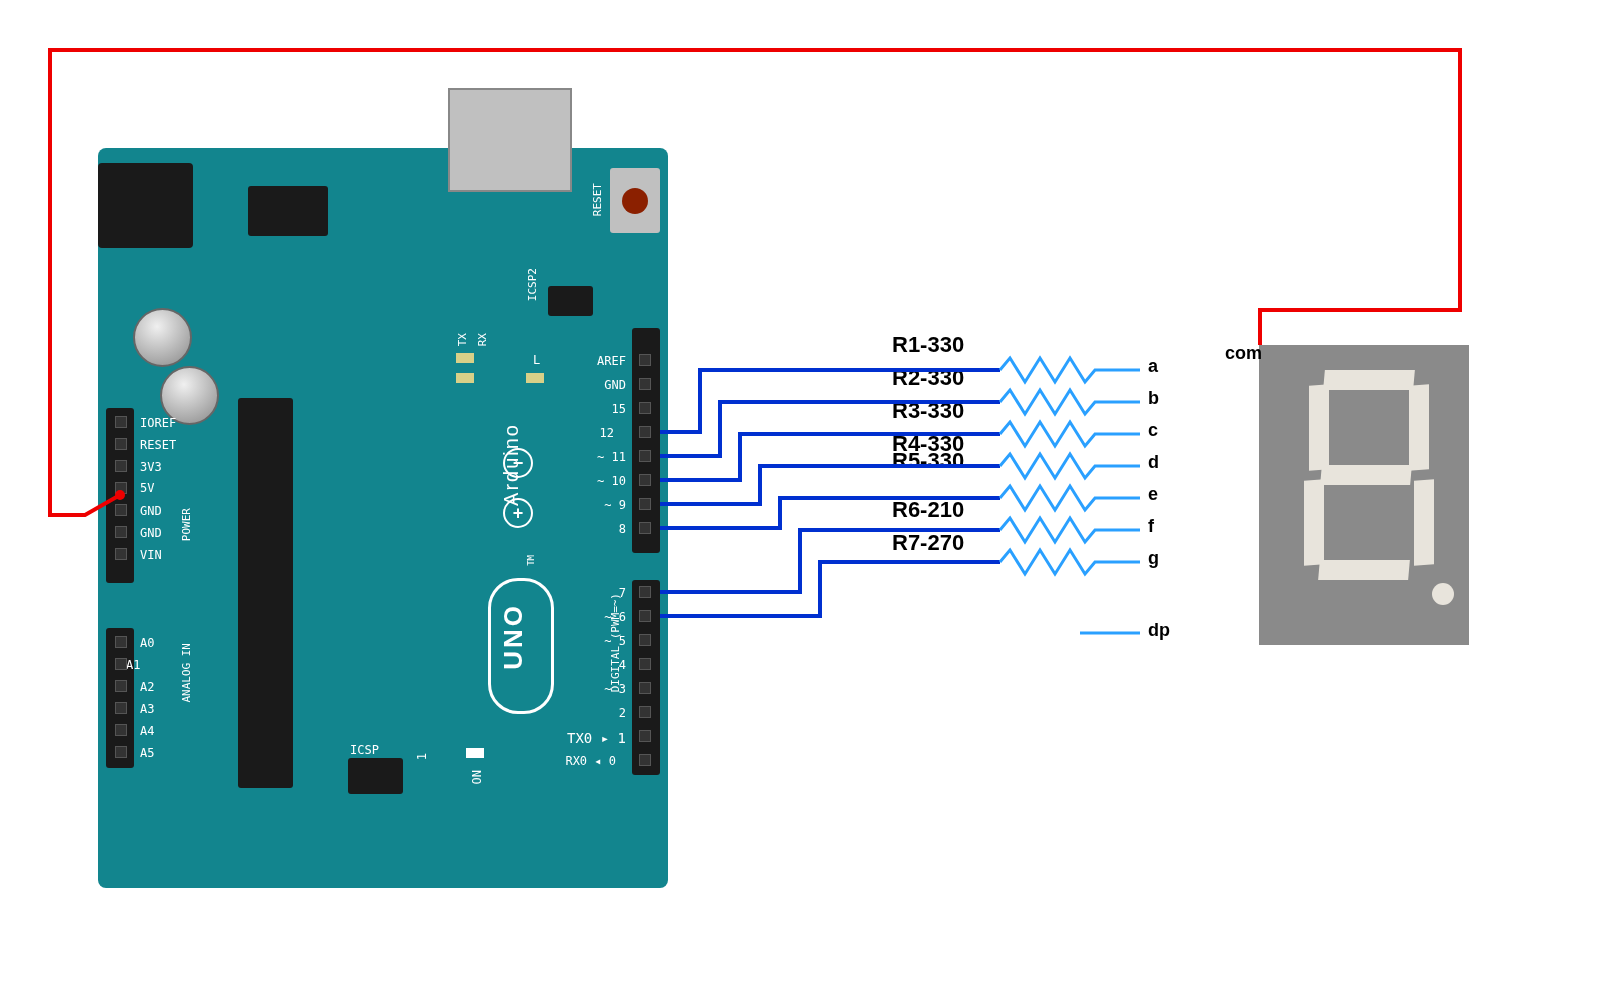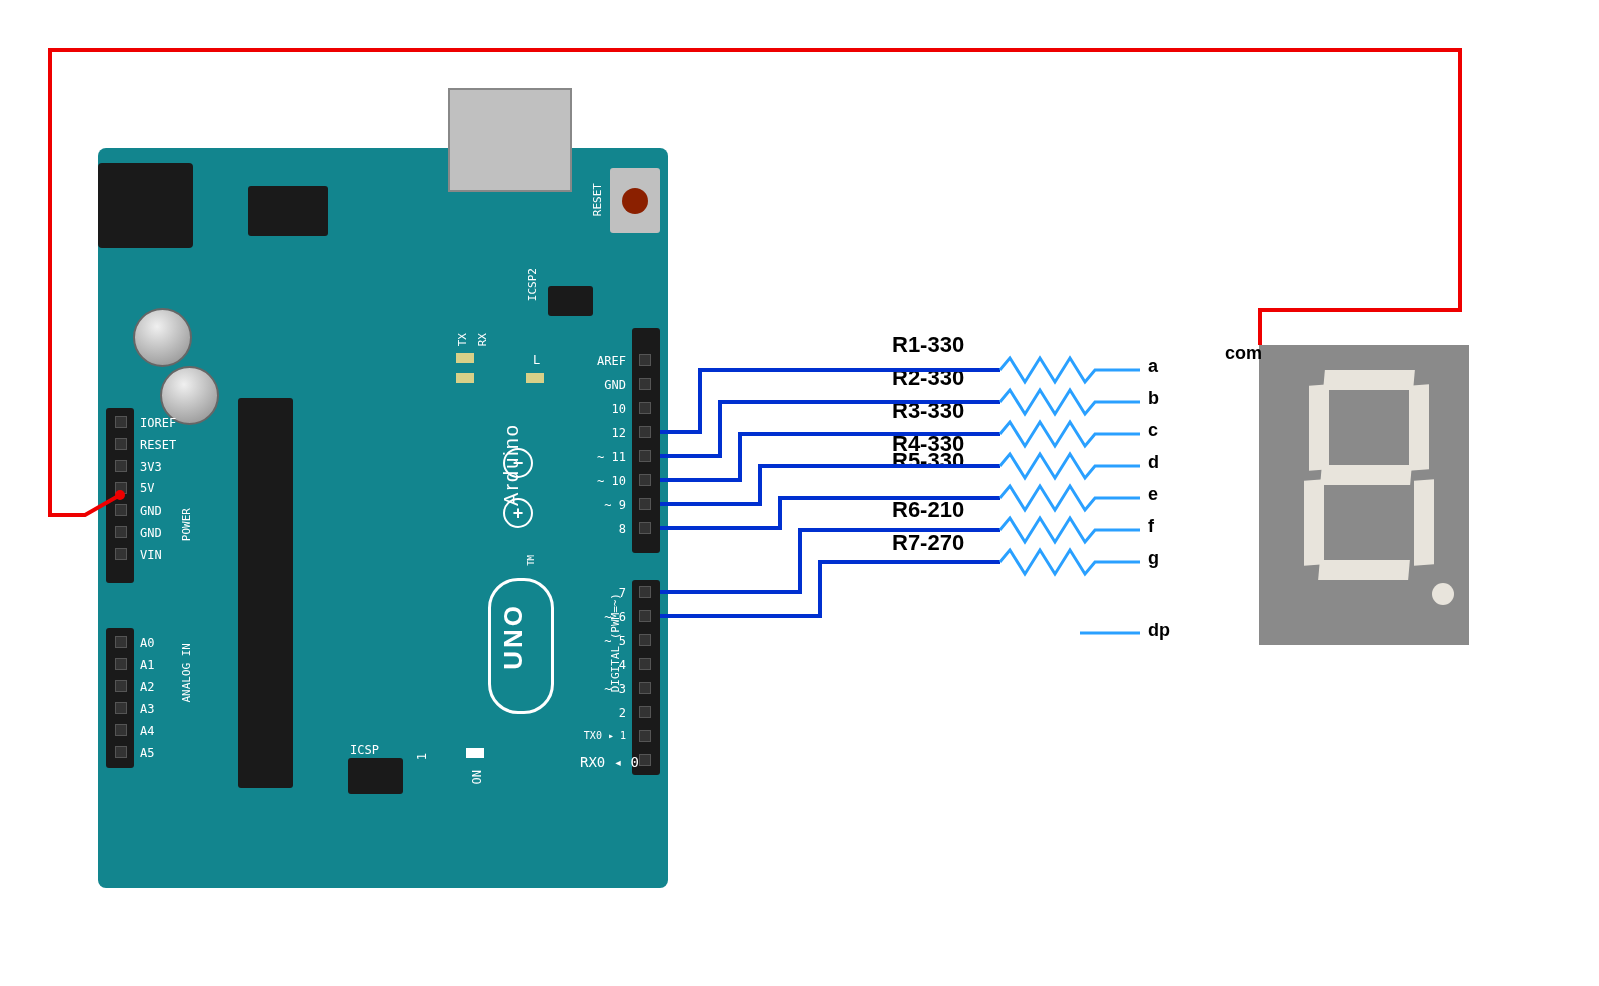--- a/index.html
+++ b/index.html
@@ -386,44 +386,44 @@
     <div class="label" style="left:42px;top:268px">IOREF</div>
     <div class="label" style="left:42px;top:290px">RESET</div>
     <div class="label" style="left:42px;top:312px">3V3</div>
     <div class="label" style="left:42px;top:333px">5V</div>
     <div class="label" style="left:42px;top:356px">GND</div>
     <div class="label" style="left:42px;top:378px">GND</div>
     <div class="label" style="left:42px;top:400px">VIN</div>
     <div class="power-label-v">POWER</div>
 
     <div class="label" style="left:42px;top:488px">A0</div>
-    <div class="label" style="left:42px;top:510px">A1</div>
+    <div class="label" style="left:28px;top:510px">A1</div>
     <div class="label" style="left:42px;top:532px">A2</div>
     <div class="label" style="left:42px;top:554px">A3</div>
     <div class="label" style="left:42px;top:576px">A4</div>
     <div class="label" style="left:42px;top:598px">A5</div>
     <div class="analog-label-v">ANALOG IN</div>
 
     <div class="label" style="right:42px;top:206px;text-align:right">AREF</div>
     <div class="label" style="right:42px;top:230px;text-align:right">GND</div>
-    <div class="label" style="right:42px;top:254px;text-align:right">10</div>
-    <div class="label" style="right:42px;top:278px;text-align:left">12</div>
+    <div class="label" style="right:42px;top:254px;text-align:right">15</div>
+    <div class="label" style="right:54px;top:278px;text-align:left">12</div>
     <div class="label" style="right:42px;top:302px;text-align:right">~ 11</div>
     <div class="label" style="right:42px;top:326px;text-align:right">~ 10</div>
     <div class="label" style="right:42px;top:350px;text-align:right">~ 9</div>
     <div class="label" style="right:42px;top:374px;text-align:right">8</div>
 
     <div class="label" style="right:42px;top:438px;text-align:right">7</div>
     <div class="label" style="right:42px;top:462px;text-align:right">~ 6</div>
     <div class="label" style="right:42px;top:486px;text-align:right">~ 5</div>
     <div class="label" style="right:42px;top:510px;text-align:right">4</div>
     <div class="label" style="right:42px;top:534px;text-align:right">~ 3</div>
     <div class="label" style="right:42px;top:558px;text-align:right">2</div>
-    <div class="label" style="right:42px;top:582px;text-align:center;font-size:10px">TX0 ▸ 1</div>
-    <div class="label" style="right:29px;top:606px;text-align:right;font-size:14px">RX0 ◂ 0</div>
+    <div class="label" style="right:42px;top:582px;text-align:center;font-size:14px">TX0 ▸ 1</div>
+    <div class="label" style="right:52px;top:606px;text-align:right;font-size:12px">RX0 ◂ 0</div>
     <div class="digital-label">DIGITAL (PWM=~)</div>
 
     <div class="arduino-text">Arduino</div>
     <div class="uno-badge"></div>
     <div class="uno-text">UNO</div>
     <div class="label" style="left:428px;top:407px;font-size:9px;writing-mode:vertical-rl;transform:rotate(180deg)">TM</div>
 
     <div class="pm-circle" style="left:405px;top:300px">−</div>
     <div class="pm-circle" style="left:405px;top:350px">+</div>
 

